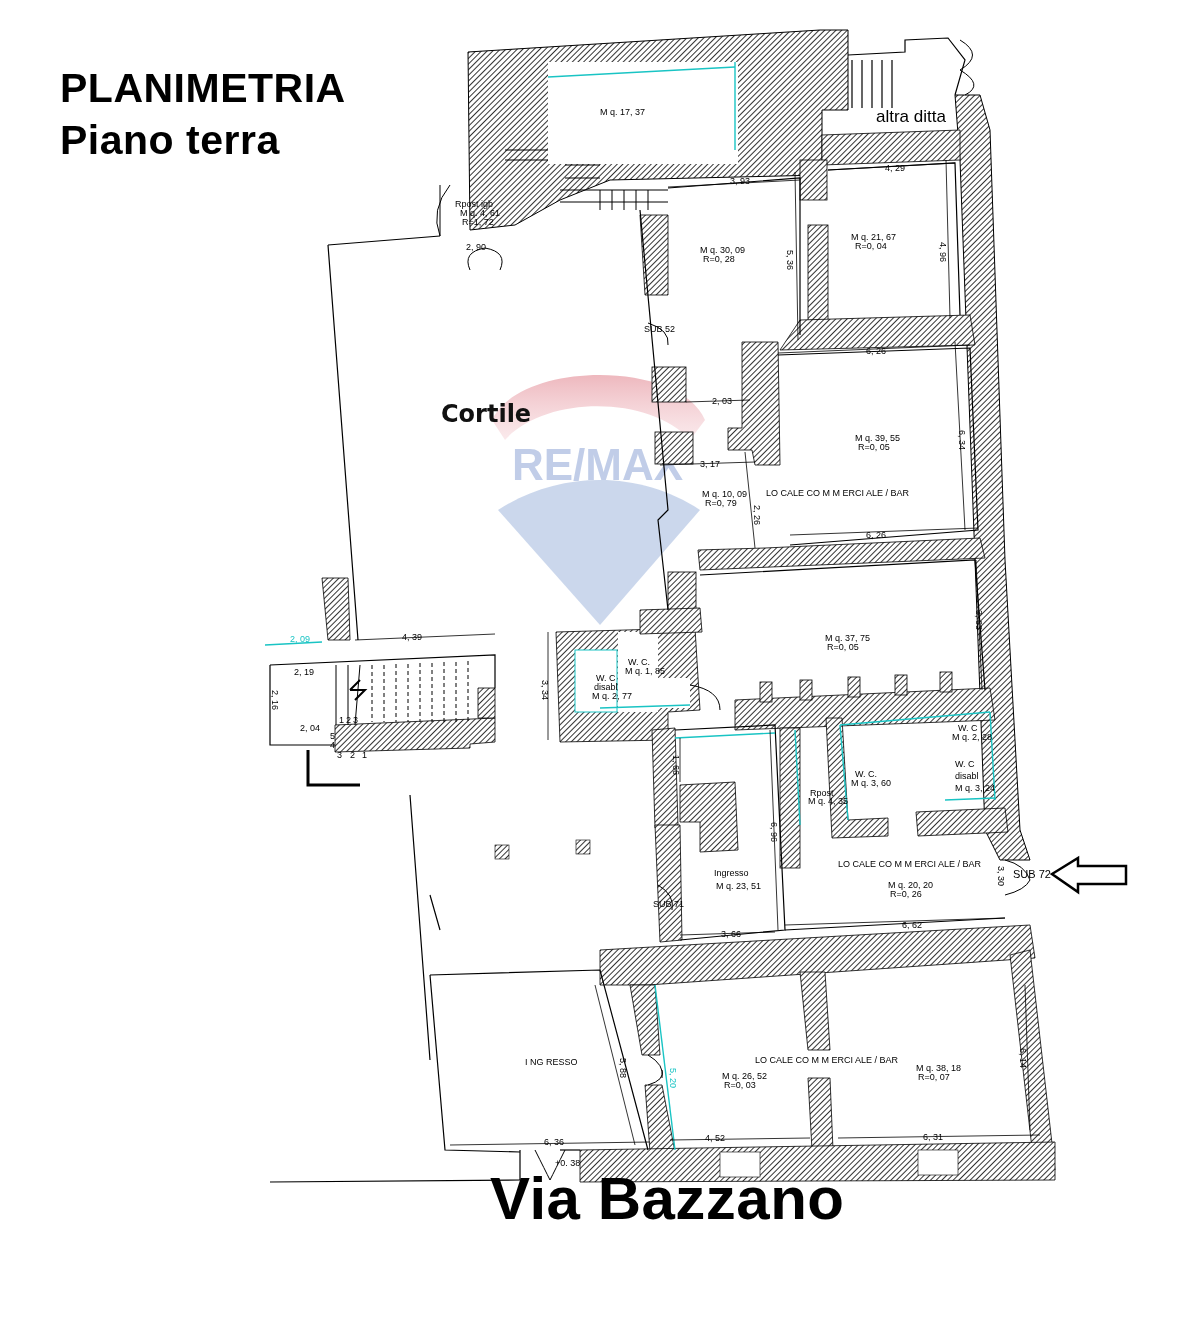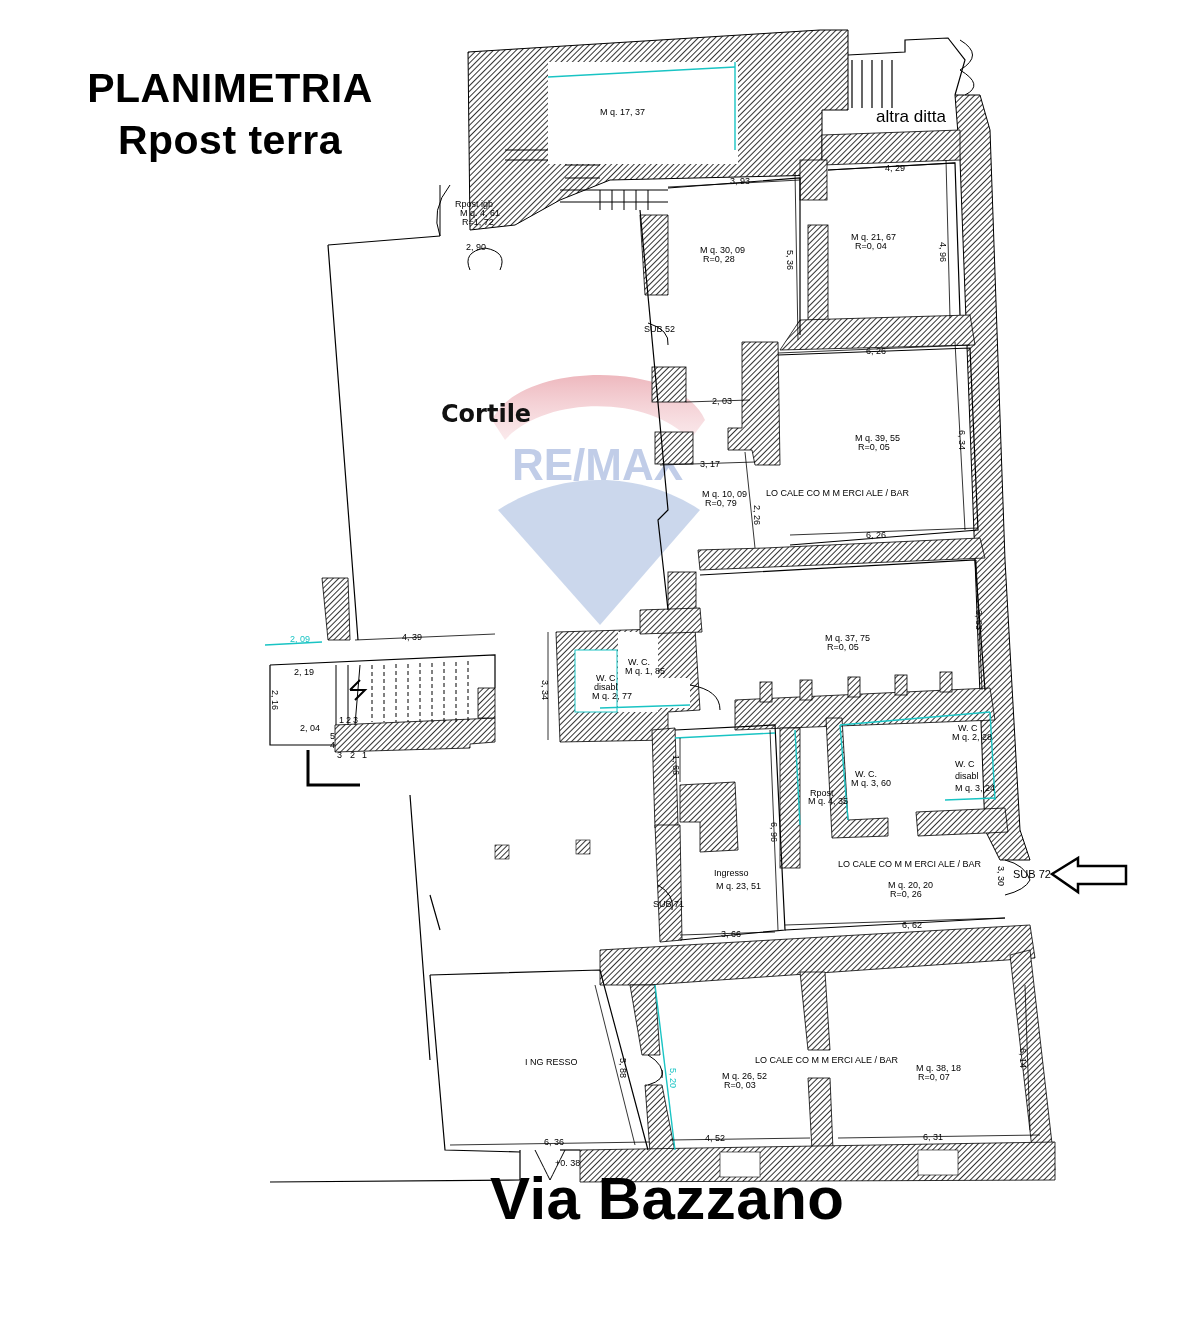--- a/index.html
+++ b/index.html
@@ -1,34 +1,34 @@
 <!DOCTYPE html>
 <html><head>
 <meta charset="utf-8">
 <style>
   html, body { margin:0; padding:0; background:#ffffff; }
   body { width:1184px; height:1325px; position:relative; overflow:hidden; font-family:"Liberation Sans", sans-serif; }
-  .title-block { position:absolute; left:60px; top:62px; width:340px; text-align:center; font-weight:bold; color:#000; }
+  .title-block { position:absolute; left:60px; top:62px; width:340px; text-align:left; font-weight:bold; color:#000; }
   .title-line { display:block; font-size:41px; line-height:52px; letter-spacing:0.5px; }
   .street { position:absolute; left:490px; top:1164px; font-size:60px; font-weight:bold; color:#000; letter-spacing:0.5px; }
   svg.plan { position:absolute; left:0; top:0; }
   .lbl { font-family:"Liberation Sans", sans-serif; font-size:9px; fill:#000; }
   .lbl-md { font-family:"Liberation Sans", sans-serif; font-size:11px; fill:#000; }
   .lbl-lg { font-family:"Liberation Sans", sans-serif; font-size:17px; fill:#000; }
   .cortile { font-family:"DejaVu Sans", sans-serif; font-size:24px; font-weight:bold; fill:#111; }
   .dim { font-family:"Liberation Sans", sans-serif; font-size:9px; fill:#000; }
   .dim-cyan { font-family:"Liberation Sans", sans-serif; font-size:9px; fill:#19c4c4; }
   .wm-text { font-family:"Liberation Sans", sans-serif; font-size:44px; font-weight:bold; fill:#8fa6d6; opacity:0.55; }
 </style>
 </head>
 <body>
 
 <div class="title-block">
   <span class="title-line">PLANIMETRIA</span>
-  <span class="title-line">Rpost terra</span>
+  <span class="title-line">Piano terra</span>
 </div>
 
 <svg class="plan" width="1184" height="1325" viewBox="0 0 1184 1325" xmlns="http://www.w3.org/2000/svg">
   <defs>
     <pattern id="hatch" patternUnits="userSpaceOnUse" width="4" height="4" patternTransform="rotate(45)">
       <rect width="4" height="4" fill="#ffffff"></rect>
       <line x1="0" y1="0" x2="0" y2="4" stroke="#000" stroke-width="1.6"></line>
     </pattern>
     <linearGradient id="wmTop" x1="0" y1="0" x2="0" y2="1">
       <stop offset="0" stop-color="#e8a0a8" stop-opacity="0.75"></stop>

